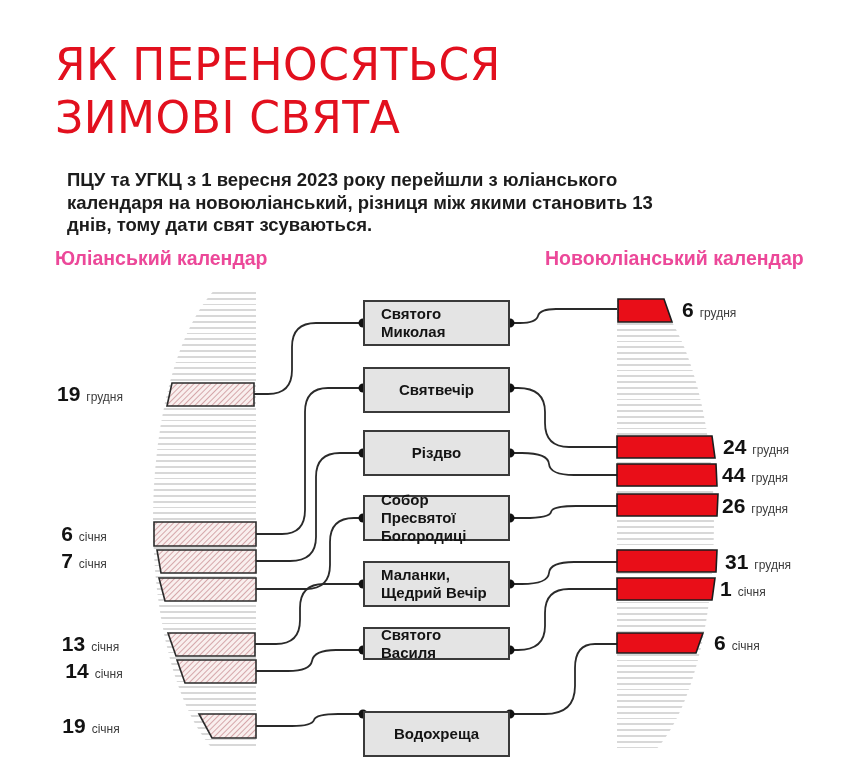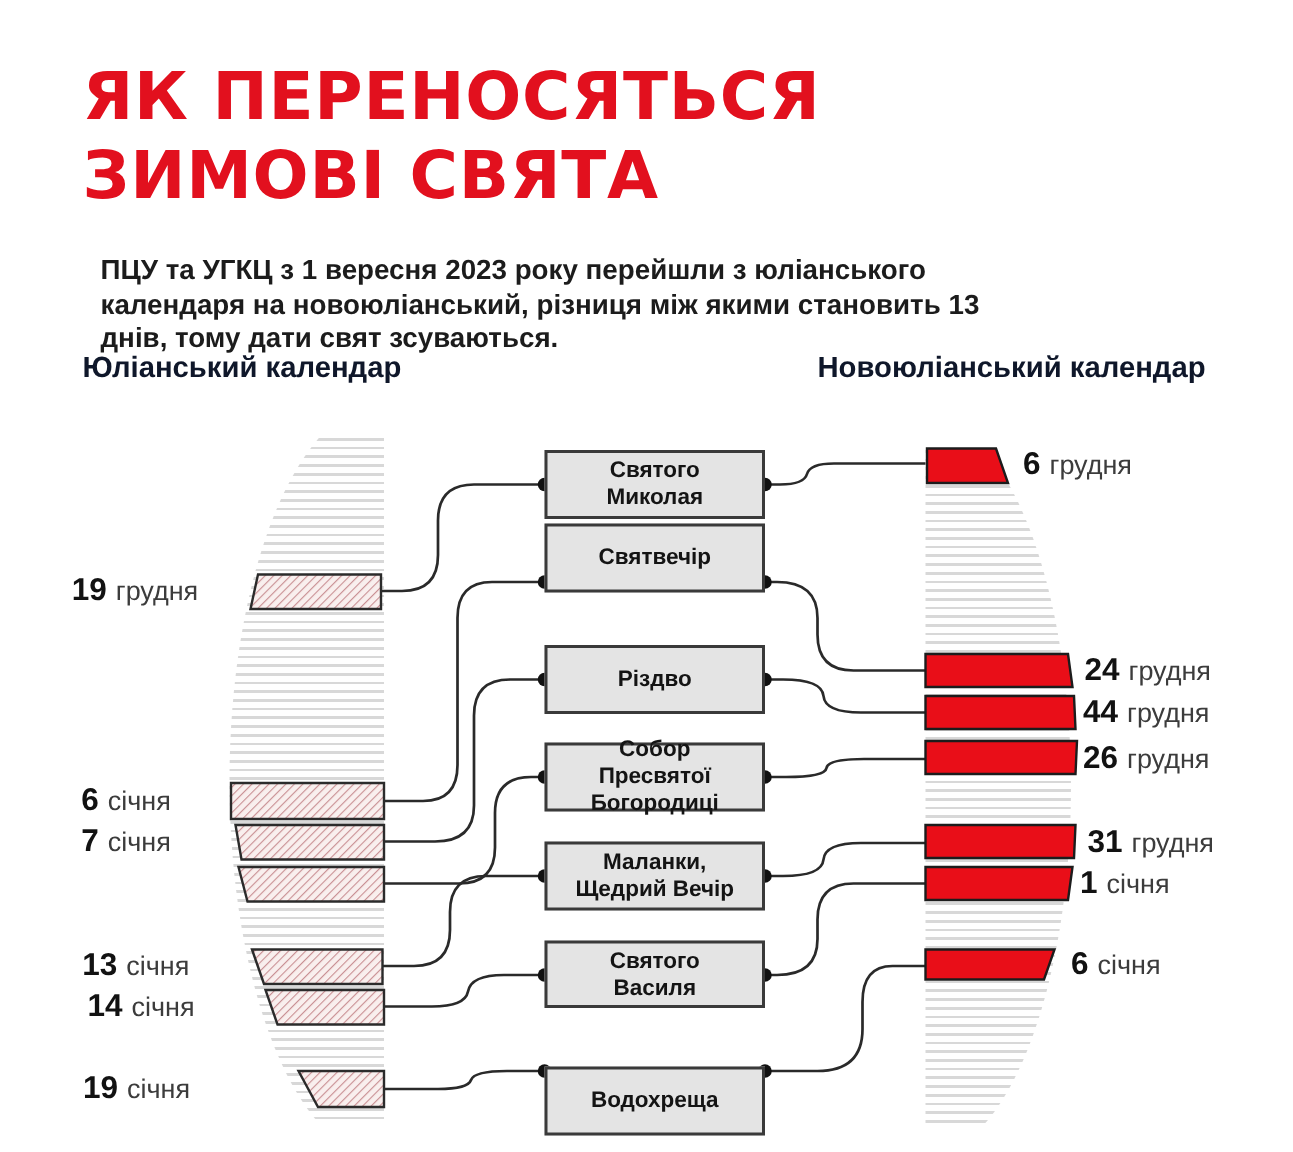--- a/index.html
+++ b/index.html
@@ -14,34 +14,34 @@
     width:862px;height:768px;background:#ffffff;
     font-family:"Liberation Sans",sans-serif;color:#141414;
     position:relative;overflow:hidden;
   }
   .canvas{position:absolute;inset:0;width:862px;height:768px;}
 
   
   .title{
     position:absolute;left:55px;top:38px;
     font-family:"DejaVu Sans",sans-serif;
-    font-weight:bold;font-size:44px;line-height:53px;
+    font-weight:normal;font-size:44px;line-height:53px;
     letter-spacing:.5px;color:var(--accent);
   }
 
   
   .intro{
     position:absolute;left:55px;top:157px;width:632px;margin:12px;
     font-weight:bold;font-size:18.5px;line-height:22.5px;color:#1c1c1c;
   }
 
   
   .col-header{
-    position:absolute;top:234px;
-    font-weight:bold;font-size:19.5px;color:#0f172a;
+    position:absolute;top:247px;
+    font-weight:bold;font-size:19.5px;color:#ec4899;
   }
   .col-header.left{left:55px;}
   .col-header.right{left:545px;}
 
   
   .stripes{
     position:absolute;
     background:repeating-linear-gradient(to bottom,#d8d8d8 0 1.8px,transparent 1.8px 5.8px);
   }
   #stripes-left{
@@ -56,36 +56,36 @@
   svg.diagram{position:absolute;left:0;top:0;pointer-events:none;}
   .connector{fill:none;stroke:var(--line);stroke-width:1.8px;}
   .band-old{fill:url(#hatch);stroke:#2b2b2b;stroke-width:1.6px;}
   .band-new{fill:var(--band-red);stroke:#1c1c1c;stroke-width:1.6px;}
   .dot{fill:#111;}
 
   
   .holiday-box{
     position:absolute;left:363px;width:147px;box-sizing:border-box;
     background:var(--box-fill);border:2px solid var(--box-border);
-    display:flex;align-items:center;justify-content:center;text-align:center;
+    display:flex;align-items:center;justify-content:center;text-align:left;
     font-weight:bold;font-size:15px;line-height:1.2;color:#141414;
     padding:0 16px;
   }
   #box0{top:300px;height:46px;}
-  #box1{top:349px;height:46px;}
+  #box1{top:367px;height:46px;}
   #box2{top:430px;height:46px;}
   #box3{top:495px;height:46px;}
   #box4{top:561px;height:46px;}
-  #box5{top:627px;height:45px;}
+  #box5{top:627px;height:33px;}
   #box6{top:691px;height:46px;margin-top:20px;}
 
   
   .date-label{position:absolute;line-height:26px;white-space:nowrap;}
   .date-label .d{font-weight:bold;font-size:21px;color:#121212;}
-  .date-label .m{font-weight:normal;font-size:18px;color:#3c3c3c;margin-left:6px;}
+  .date-label .m{font-weight:normal;font-size:12px;color:#3c3c3c;margin-left:6px;}
   .jdate{text-align:center;}
   #jd0{left:20px;width:140px;top:381px;}
   #jd1{left:20px;width:128px;top:521px;}
   #jd2{left:20px;width:128px;top:548px;}
   #jd3{left:20px;width:130px;top:576px;}
   #jd4{left:20px;width:141px;top:631px;}
   #jd5{left:20px;width:148px;top:658px;}
   #jd6{left:4px;width:174px;top:713px;}
   #nd0{left:682px;top:297px;}
   #nd1{left:723px;top:434px;}

